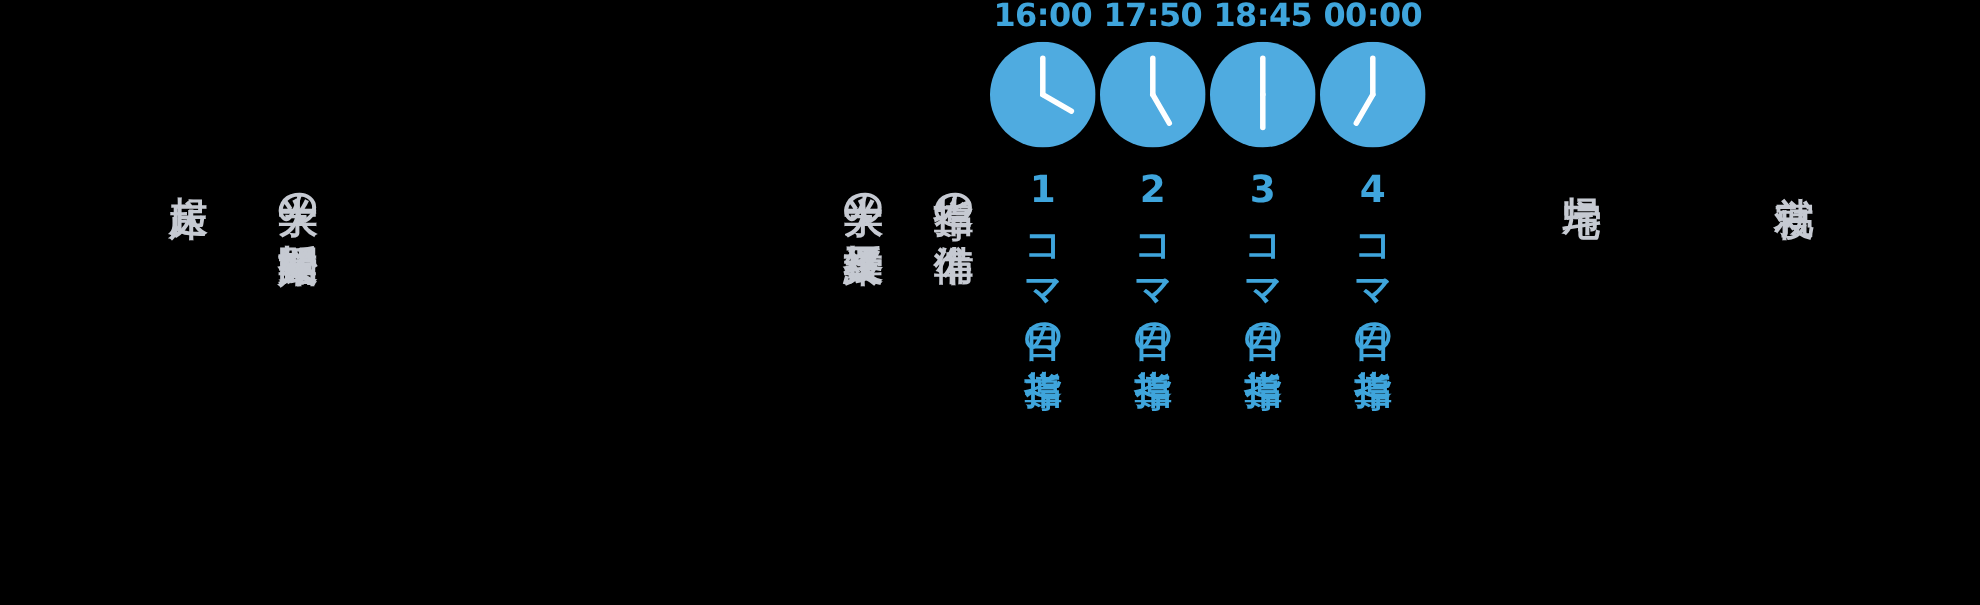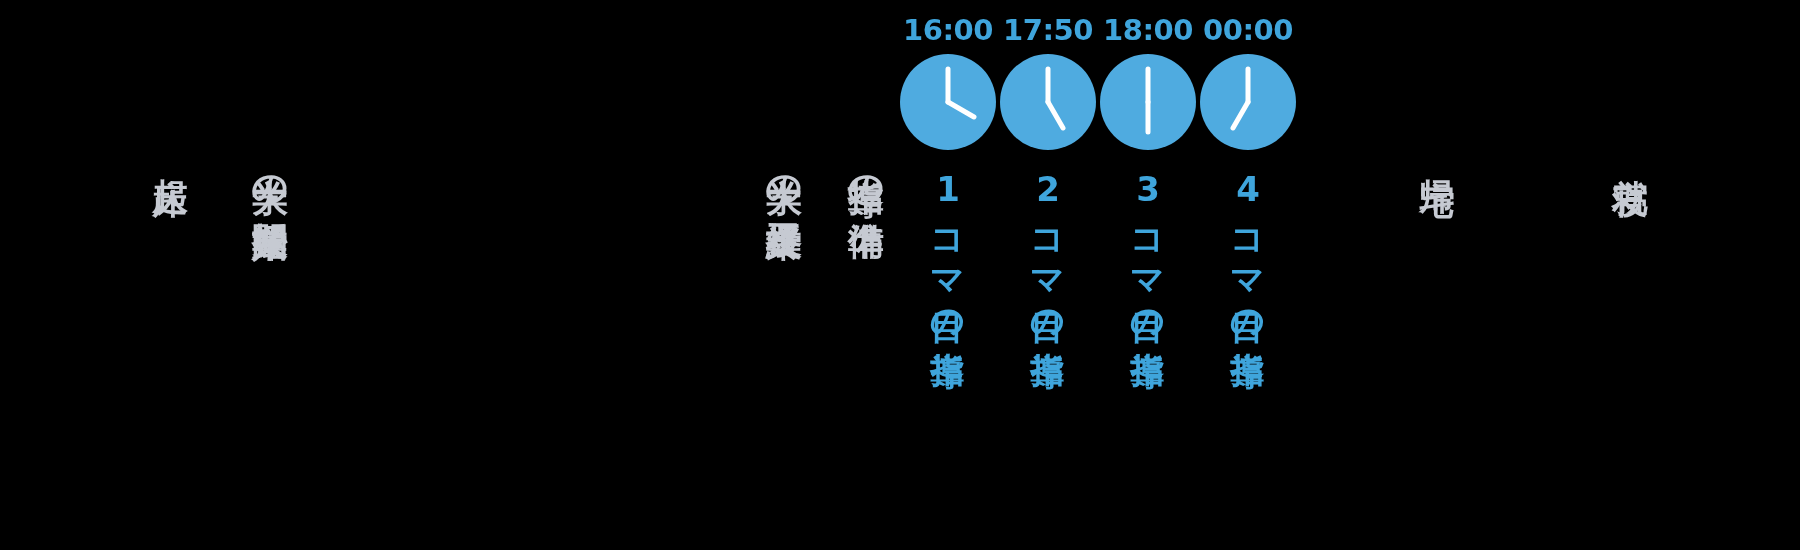--- a/index.html
+++ b/index.html
@@ -34,21 +34,21 @@
   .v-label.blue{
     color:var(--accent-blue);
     font-size:34px;
     letter-spacing:0;
     top:153px;
     left:50%;
     transform:translateX(-50%);
   }
   .slot{
     position:absolute;
-    top:16px;
+    top:0;
     width:96px;
     height:448px;
   }
   .time{
     position:absolute;
     top:0;left:0;
     width:100%;
     text-align:center;
     font-size:29px;
     font-weight:700;
@@ -99,21 +99,21 @@
       <svg viewBox="-48 -48 96 96" width="96" height="96">
         <circle class="clock-face" cx="0" cy="0" r="48"></circle>
         <line class="hand" x1="0" y1="0" x2="0" y2="-33"></line>
         <line class="hand" x1="0" y1="0" x2="0" y2="-30" transform="rotate(150)"></line>
       </svg>
     </div>
     <div class="v-label blue">2コマ目の指導</div>
   </div>
 
   <div class="slot" style="left:1100px;">
-    <div class="time">18:00</div>
+    <div class="time">18:45</div>
     <div class="clock">
       <svg viewBox="-48 -48 96 96" width="96" height="96">
         <circle class="clock-face" cx="0" cy="0" r="48"></circle>
         <line class="hand" x1="0" y1="0" x2="0" y2="-33"></line>
         <line class="hand" x1="0" y1="0" x2="0" y2="-30" transform="rotate(180)"></line>
       </svg>
     </div>
     <div class="v-label blue">3コマ目の指導</div>
   </div>
 

